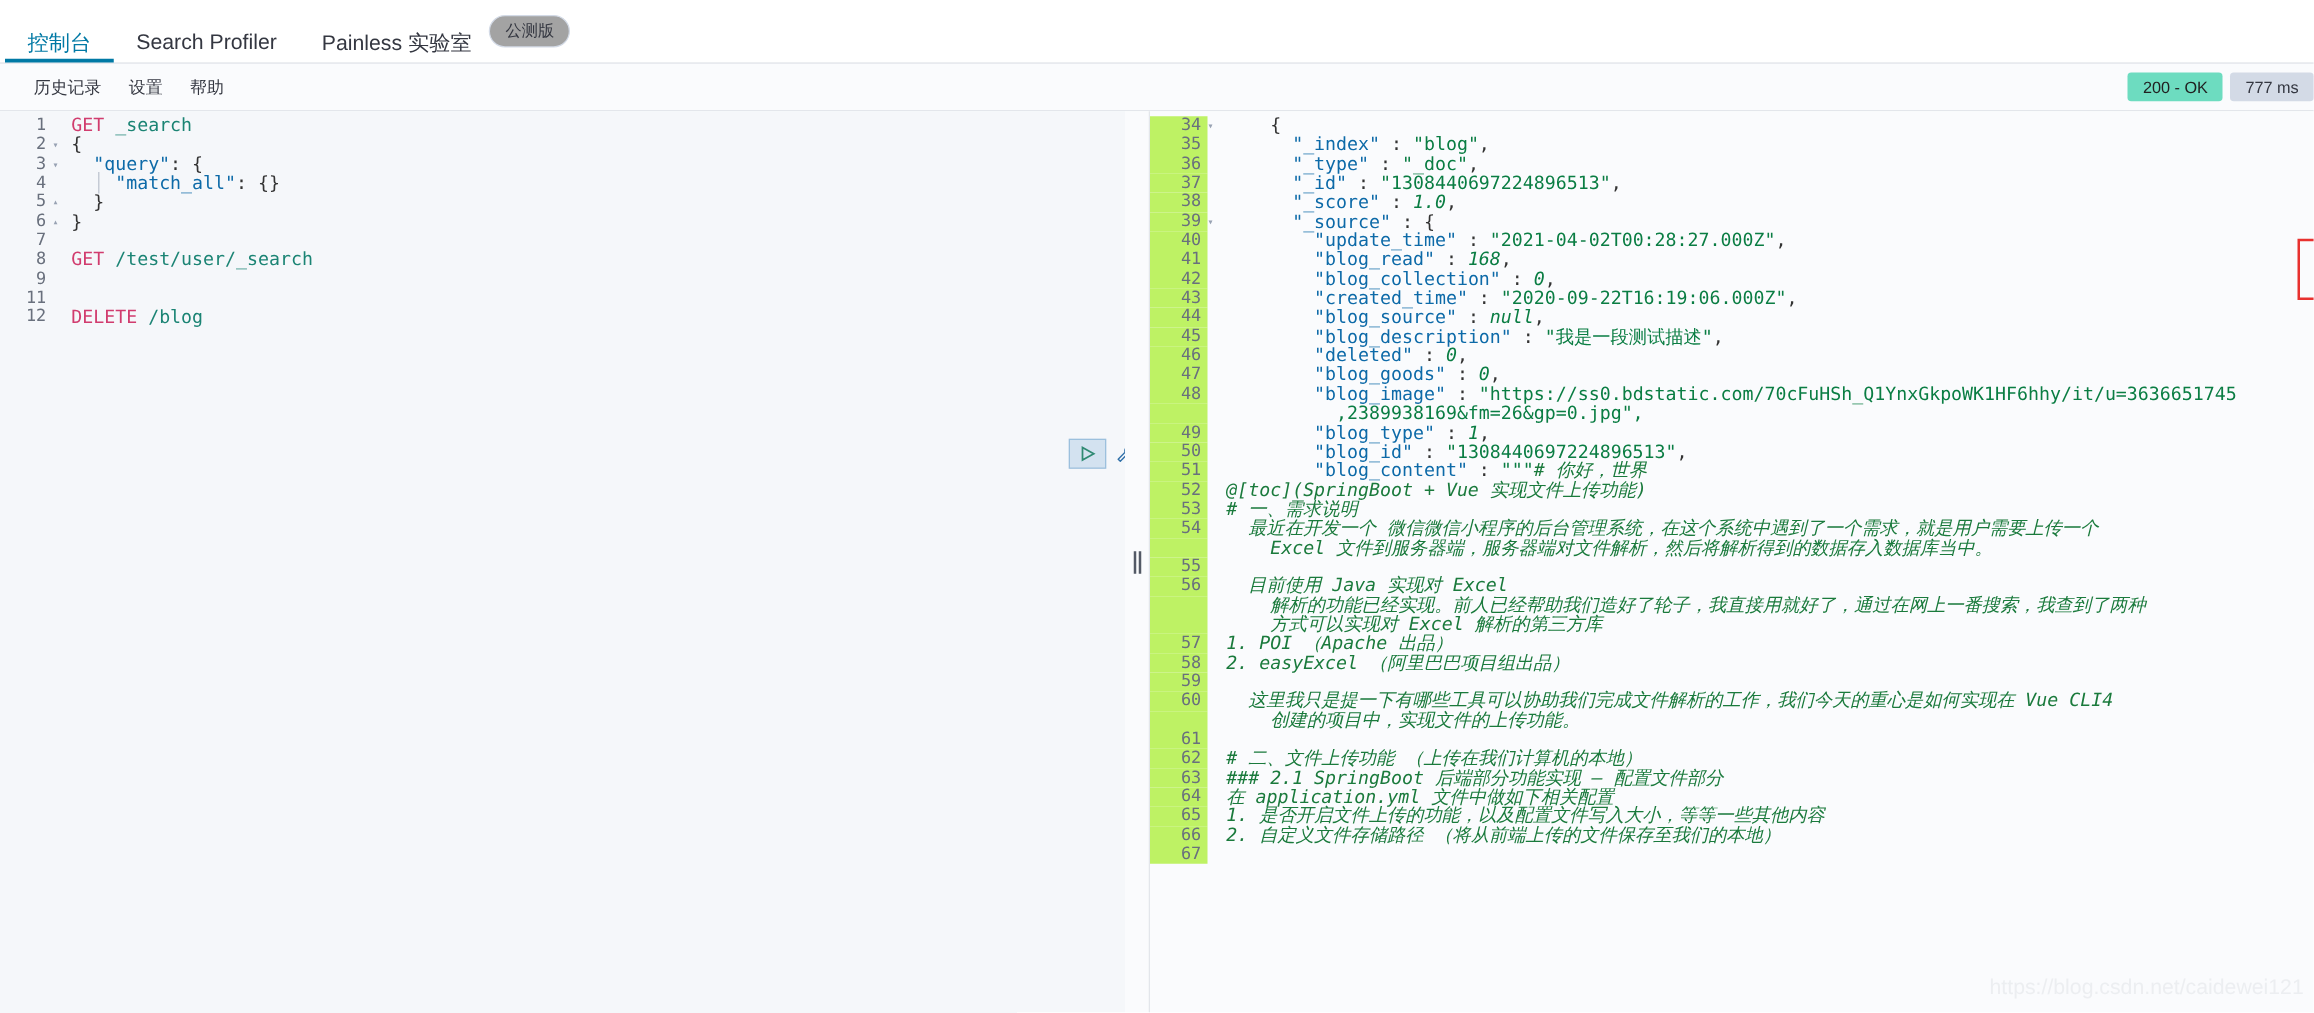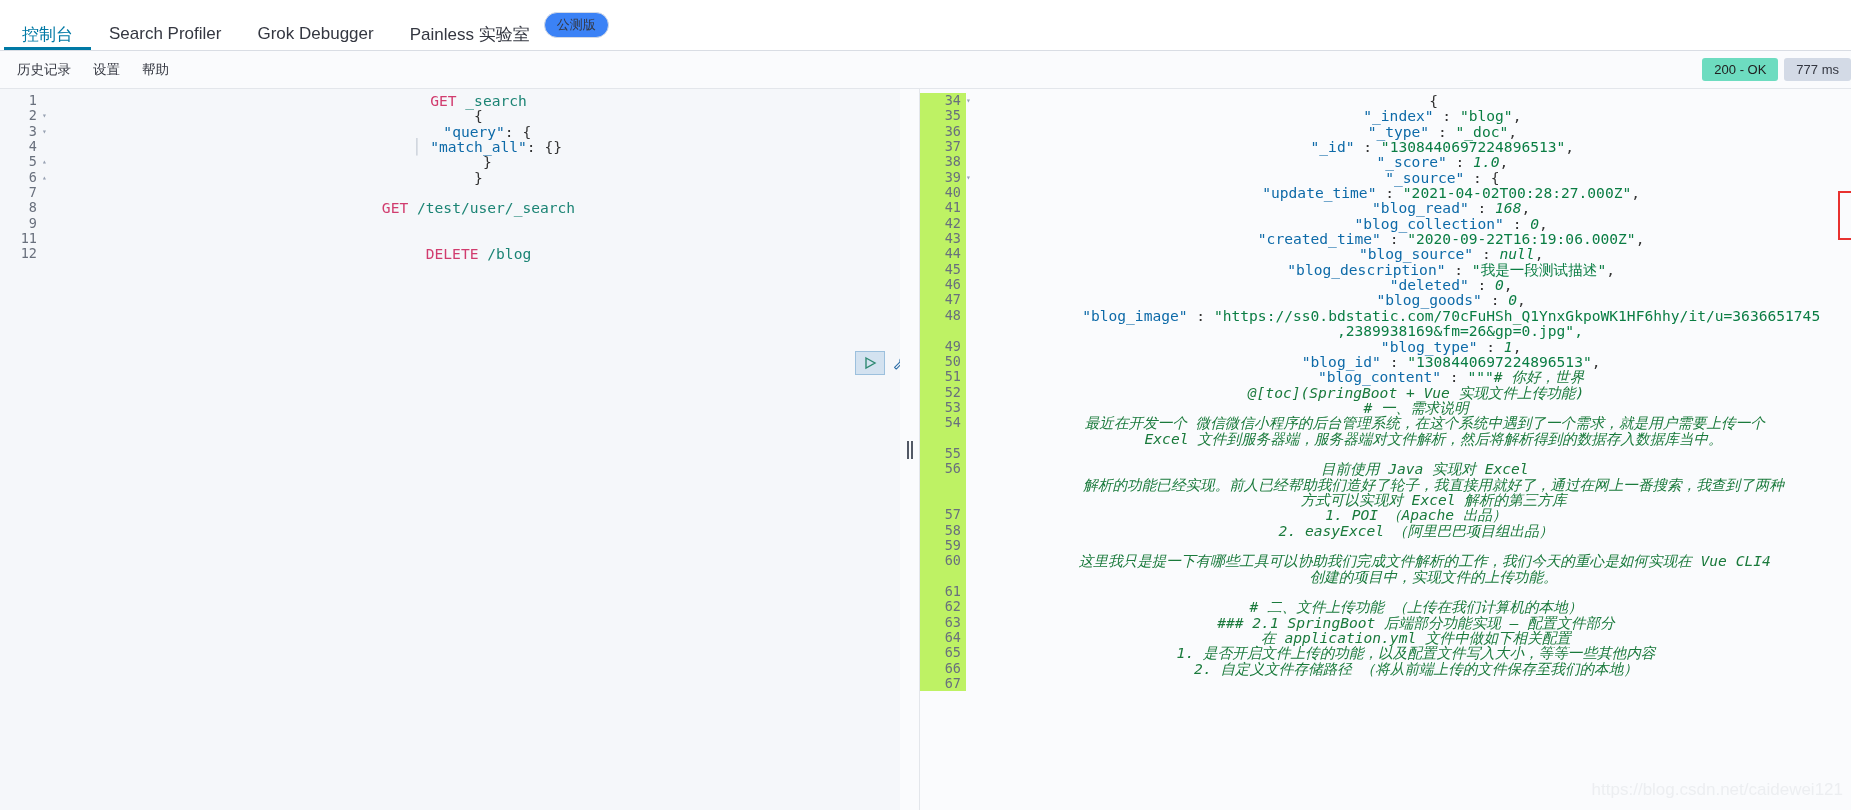--- a/index.html
+++ b/index.html
@@ -39,32 +39,32 @@
     background: #0079a5;
   }
   .badge-beta {
     margin-left: -4px;
     padding: 4px 12px;
     border: 1px solid #d3dae6;
     border-radius: 14px;
     font-size: 13px;
     color: #343741;
     line-height: 1.2;
-    background: #3b82f6;
+    background: #a3a3a3;
     cursor: pointer;
   }
 
   
   .submenu {
     height: 38px;
     background: #fafbfd;
     border-bottom: 1px solid #e3e6eb;
     display: flex;
     align-items: center;
-    padding-left: 6px;
+    padding-left: 16px;
     position: relative;
   }
   .submenu-item {
     font-size: 13.5px;
     color: #343741;
     padding: 4px 11px;
     cursor: pointer;
     white-space: nowrap;
   }
   .status-wrap {
@@ -159,21 +159,20 @@
     font-size: 8px;
     line-height: 15.35px;
     text-align: left;
     user-select: none;
   }
   .code {
     flex: 1;
     padding-left: 4px;
     color: #000;
     overflow: visible;
-    text-align: center;
   }
 
   
   .k-method { color: #d13c6e; }
   .k-url    { color: #1b8474; }
   .k-key    { color: #0d6aa8; }
   .k-str    { color: #0a7d43; }
   .k-num    { color: #0a7d43; font-style: italic; }
   .k-punc   { color: #333; }
   .k-plain  { color: #333; }
@@ -230,23 +229,20 @@
 </style>
 </head>
 <body>
 
 <div class="topbar">
   <div class="tab active">
     <span>控制台</span>
   </div>
   <div class="tab">
     <span>Search Profiler</span>
-  </div>
-  <div class="tab">
-    <span>Grok Debugger</span>
   </div>
   <div class="tab">
     <span>Painless 实验室</span>
   </div>
   <div style="height:50px;display:flex;align-items:center;">
     <span class="badge-beta">公测版</span>
   </div>
 </div>
 
 <div class="submenu">

